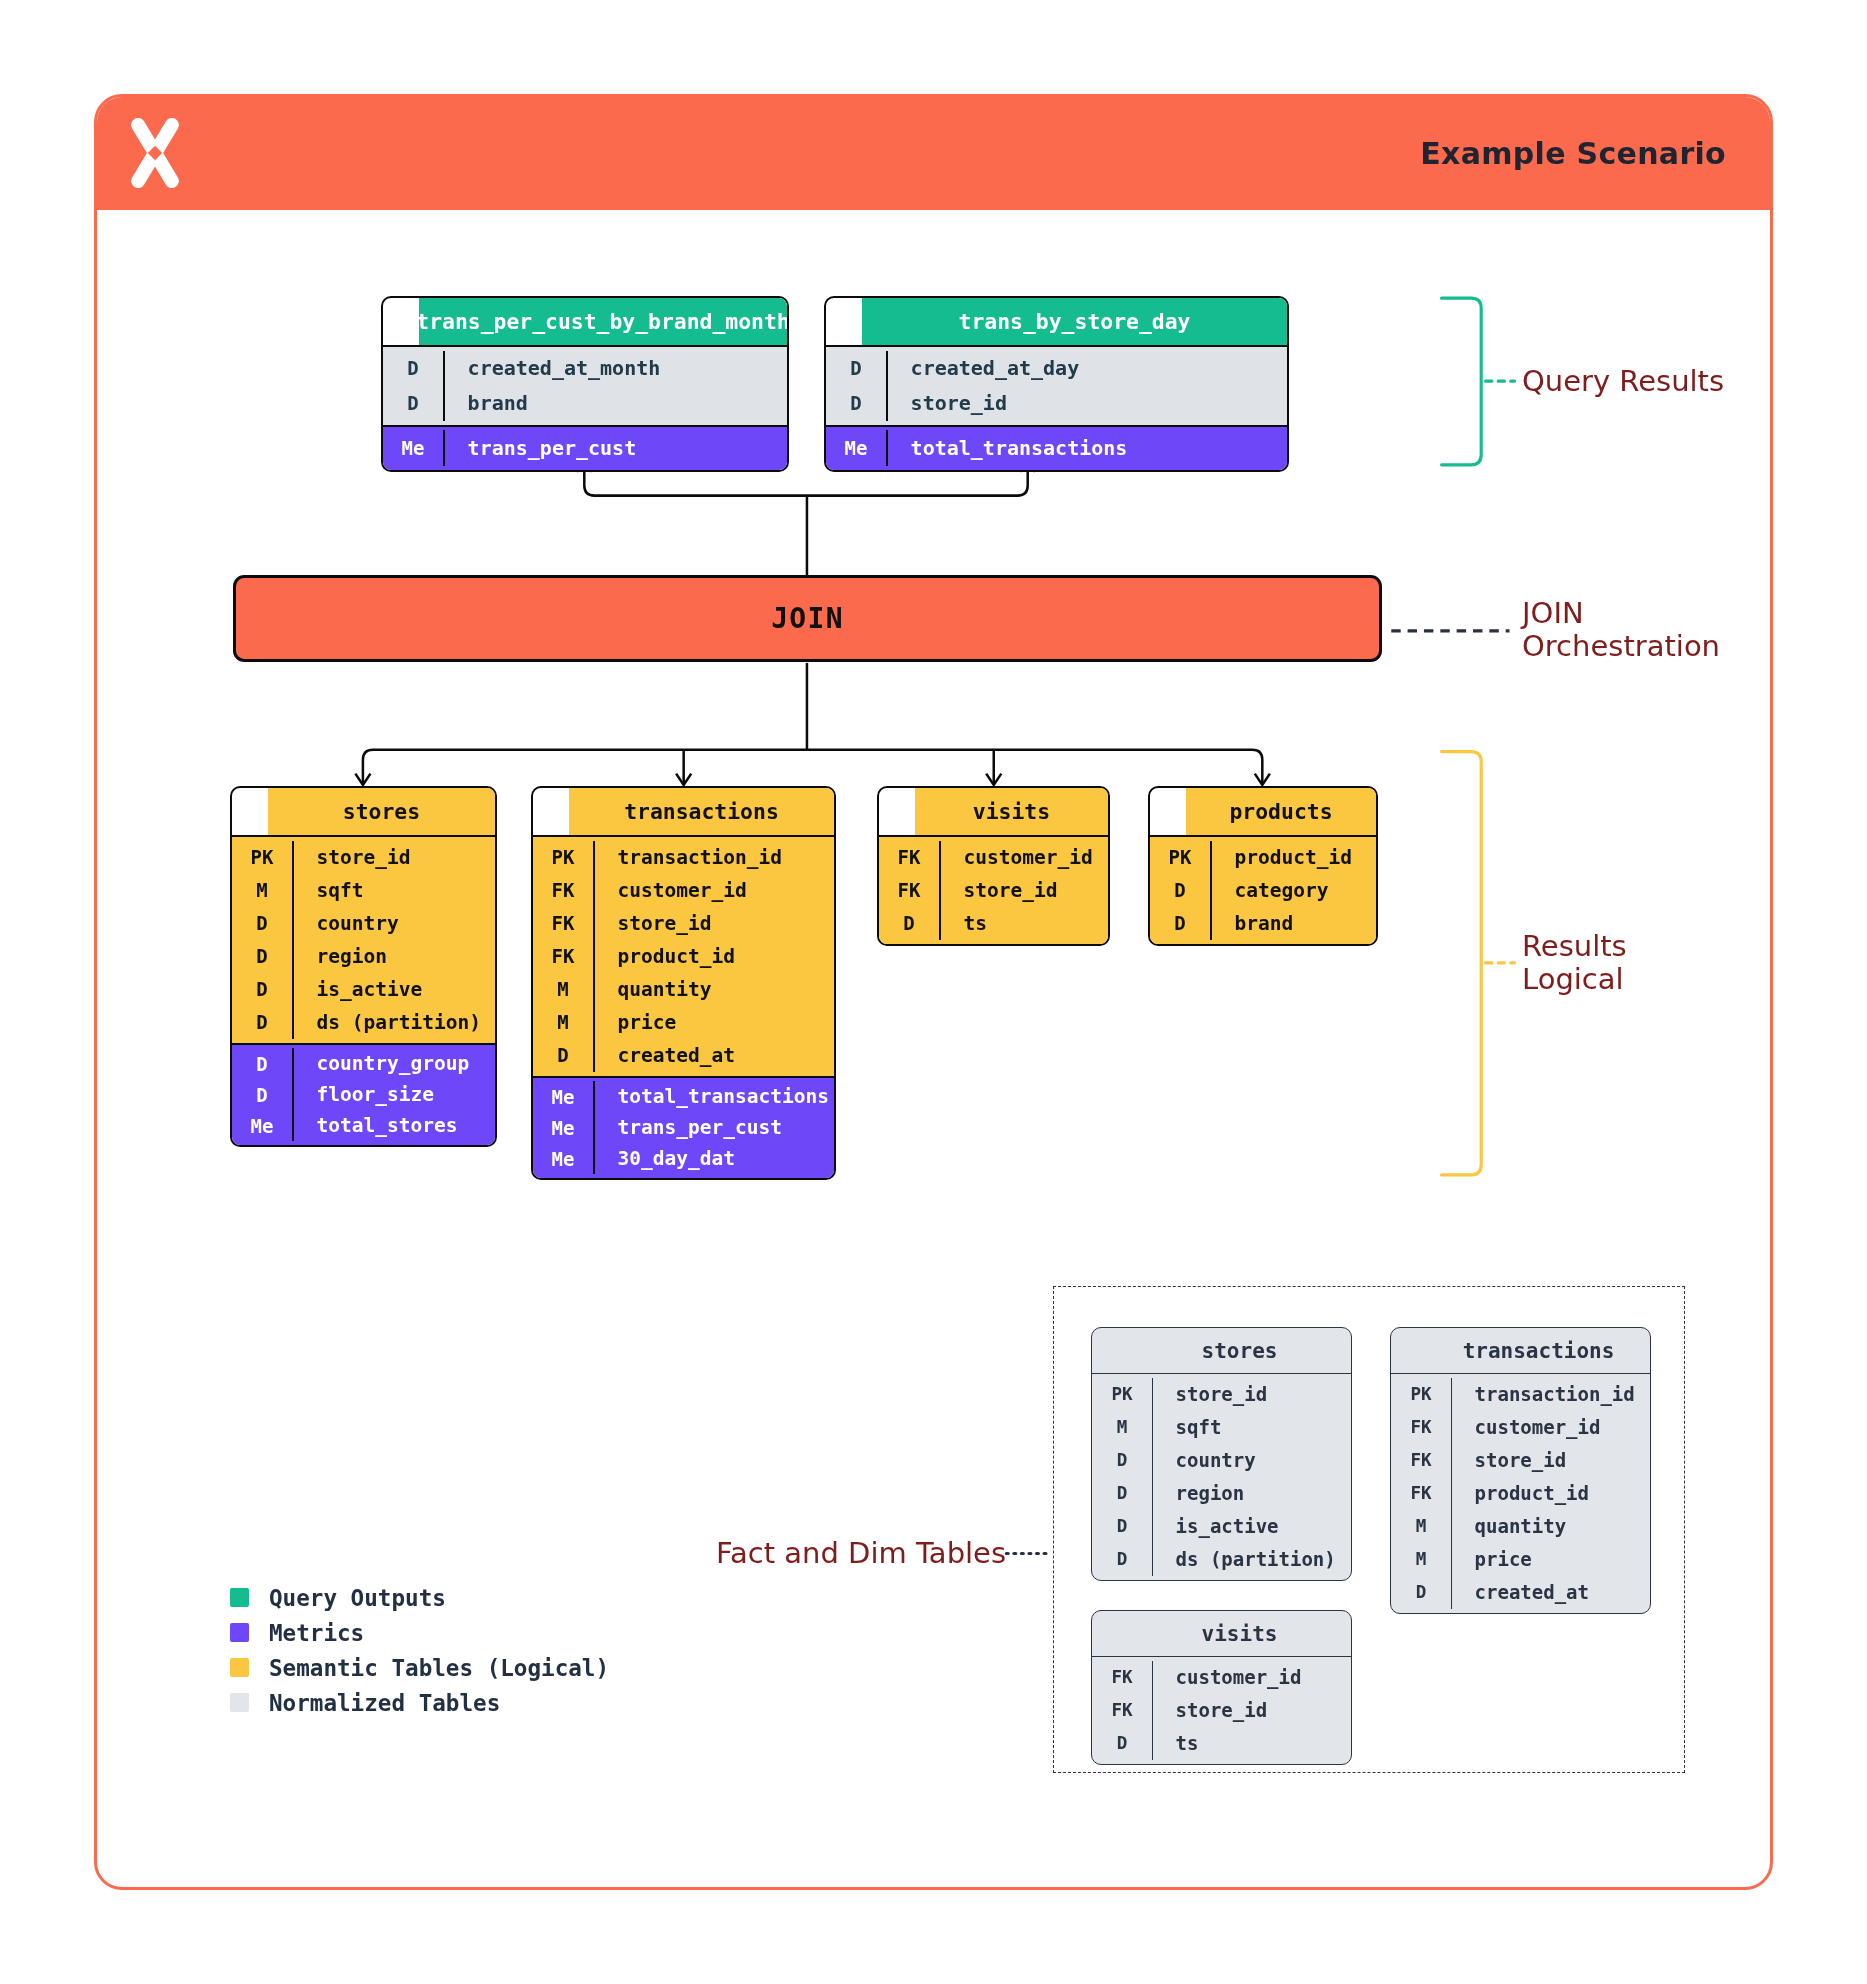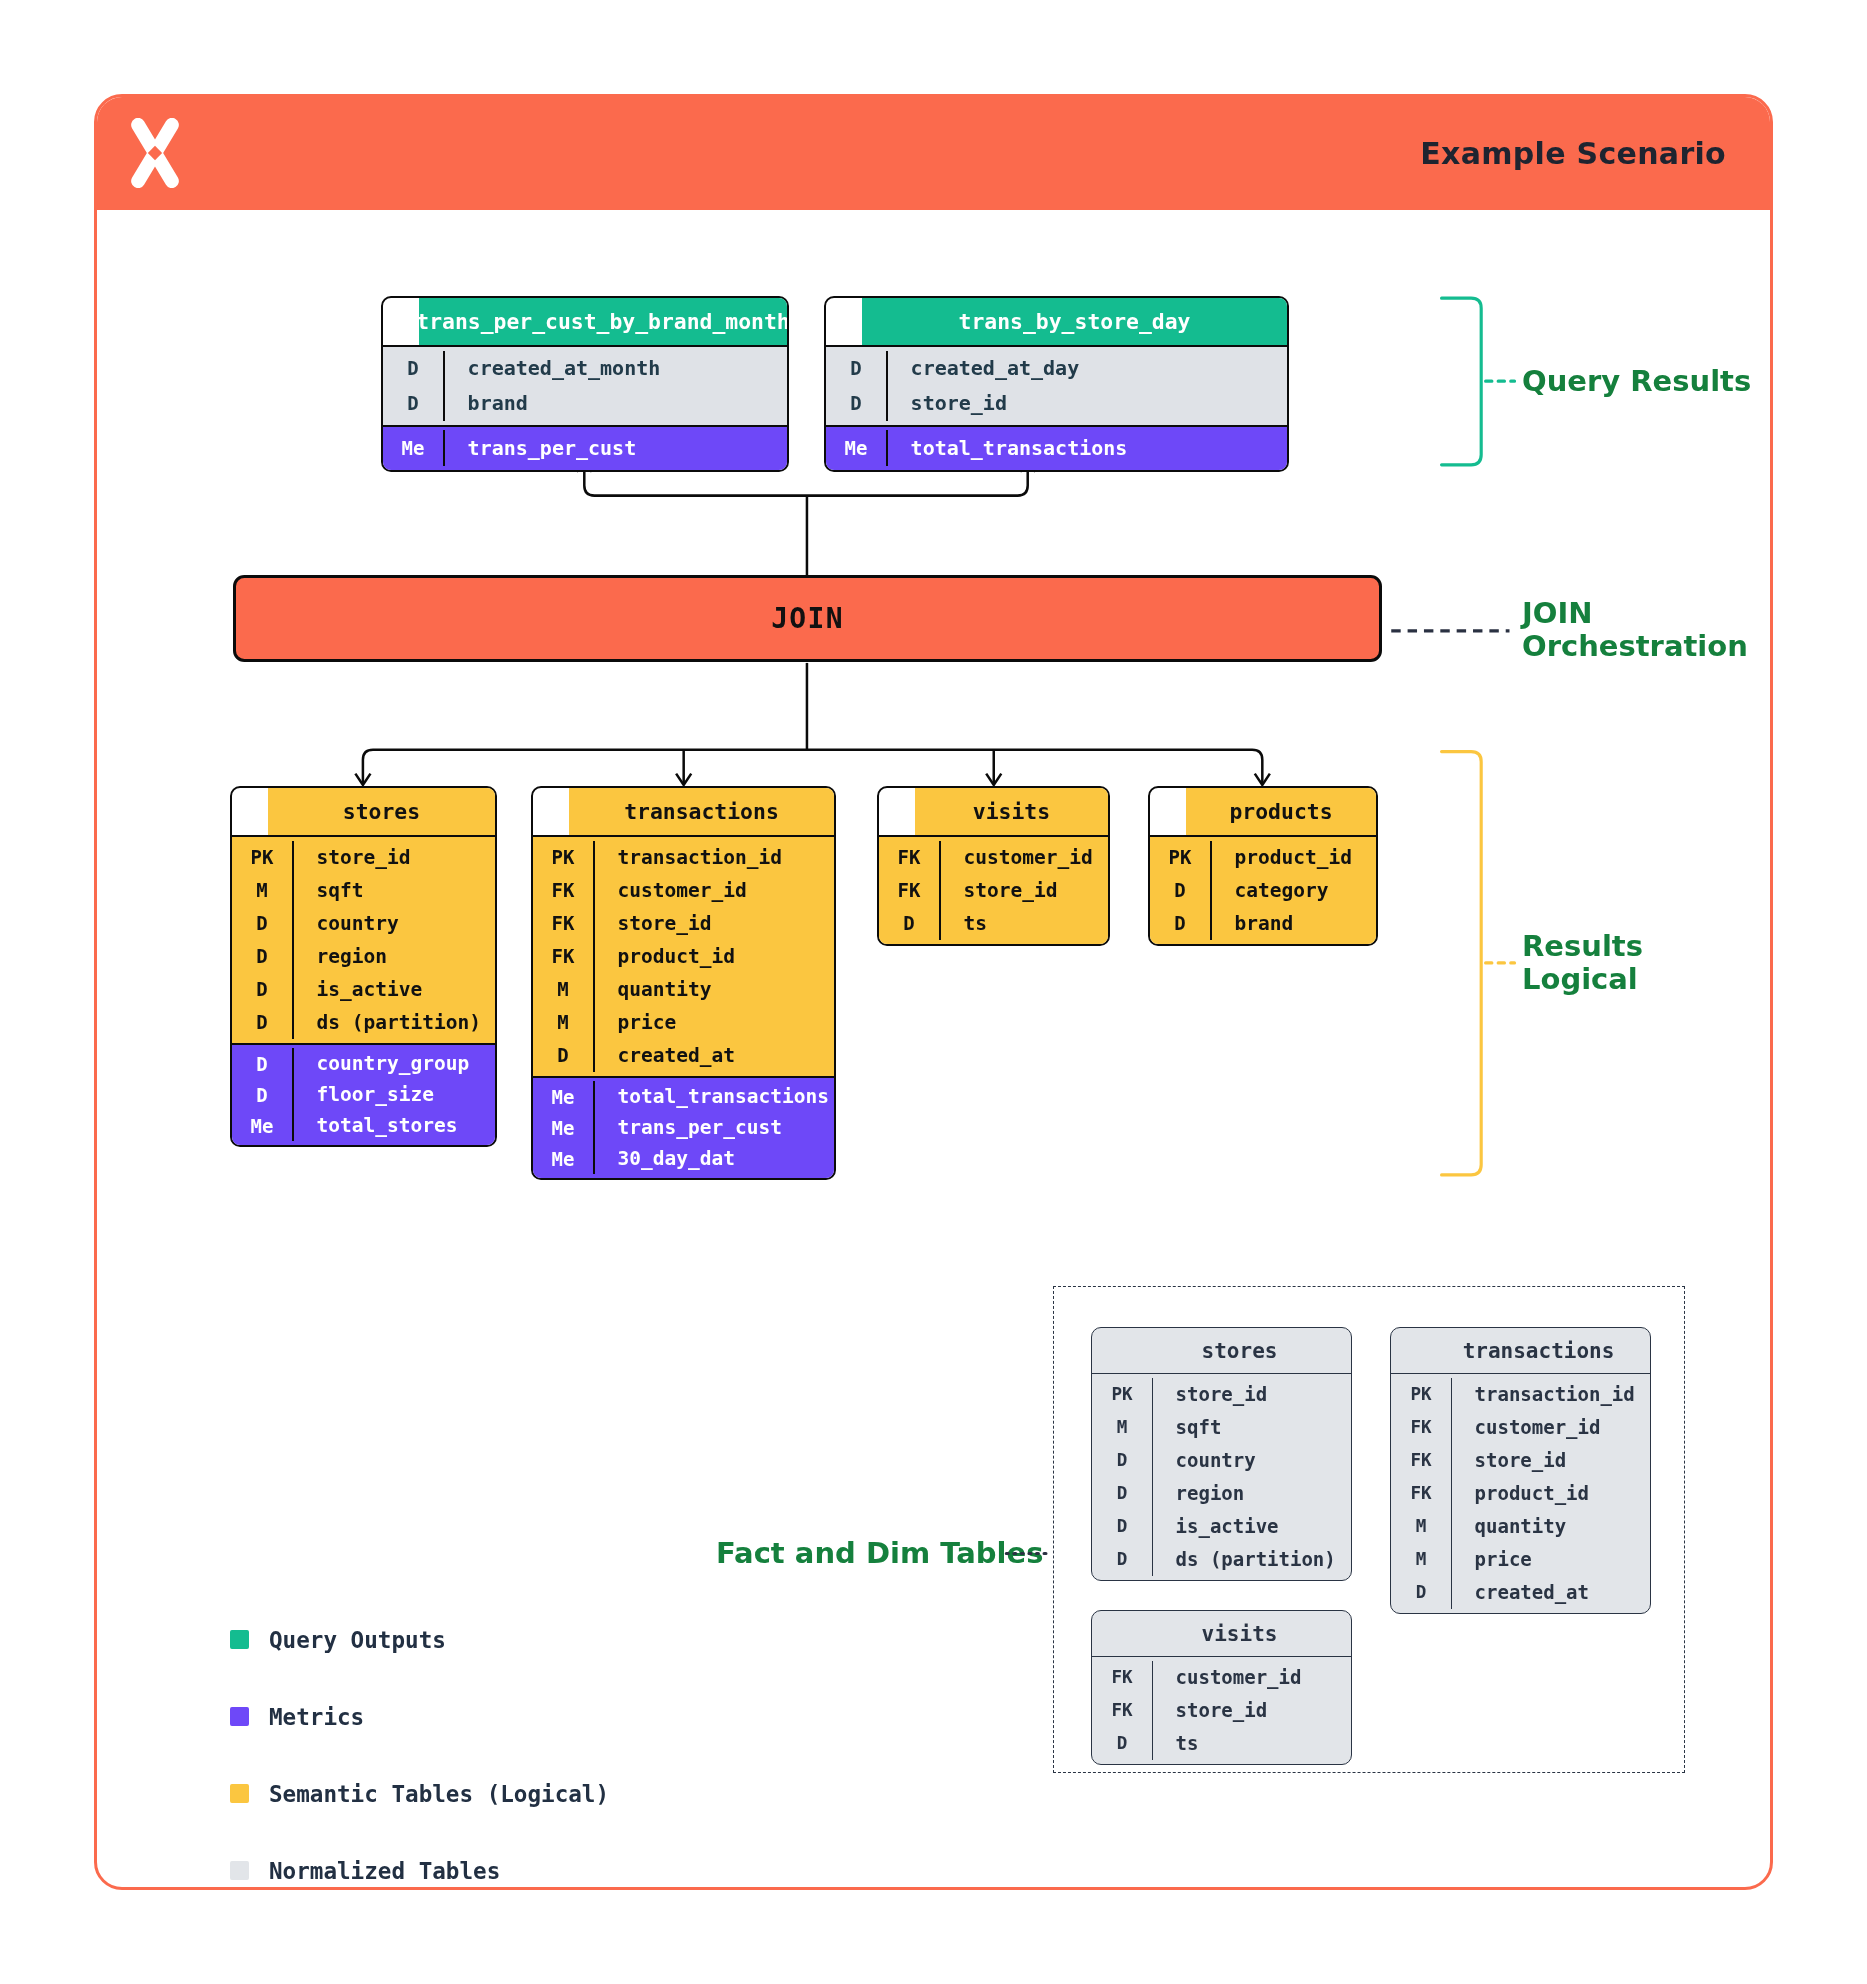--- a/index.html
+++ b/index.html
@@ -48,29 +48,29 @@
   .v-gray .row{height:33px;}
   .v-gray .fname{font-size:19px;}
 
   
   .join-bar{position:absolute;left:233px;top:575px;width:1149px;height:87px;background:#FB6A4D;
         border:3.1px solid #0b0b0b;border-radius:11.3px;box-sizing:border-box;display:flex;
         align-items:center;justify-content:center;font-family:"DejaVu Sans Mono",monospace;
         font-weight:bold;font-size:28px;color:#111111;letter-spacing:1.3px;z-index:3;}
 
   
-  .ann{position:absolute;font-weight:bold;color:#15803d;font-size:29px;line-height:33px;white-space:nowrap;}
+  .ann{position:absolute;font-weight:normal;color:#7f1d1d;font-size:29px;line-height:33px;white-space:nowrap;}
 
   
   .dashed-box{position:absolute;left:1053px;top:1286px;width:632px;height:487px;
         border:1.9px dashed #2A3444;box-sizing:border-box;z-index:2;}
 
   
   .legend{position:absolute;left:230px;top:1580px;z-index:3;}
-  .legend .li{display:flex;align-items:center;height:35px;margin-top:42px;}
+  .legend .li{display:flex;align-items:center;height:35px;}
   .legend .sw{width:19px;height:19px;border-radius:1.9px;flex:0 0 19px;}
   .legend .lbl{margin-left:20px;font-family:"DejaVu Sans Mono",monospace;font-weight:bold;
         font-size:22.6px;color:#223043;white-space:nowrap;}
 
   svg.overlay{position:absolute;left:0;top:0;z-index:1;pointer-events:none;}
 </style>
 </head>
 <body>
 
 <div class="card">

